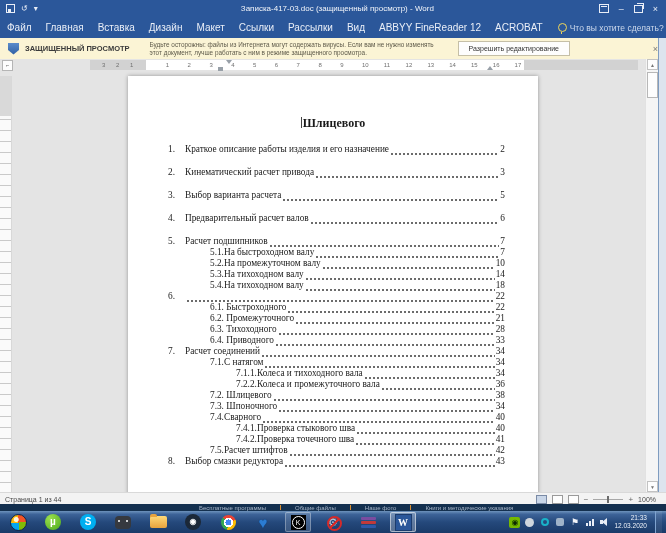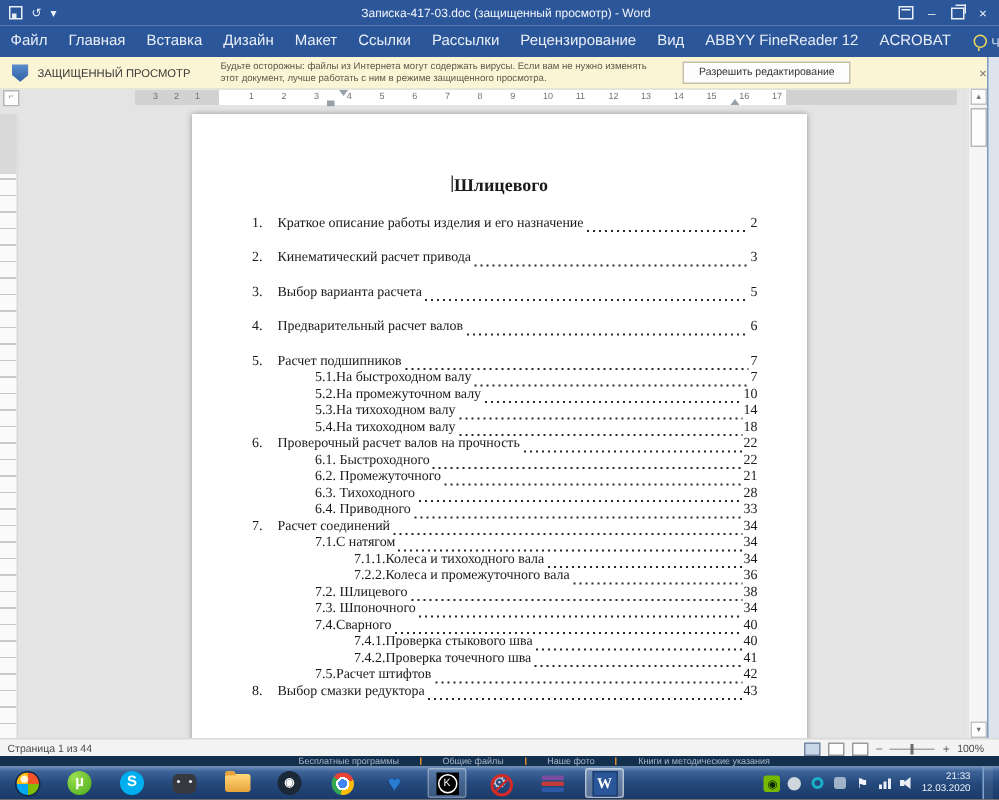--- a/index.html
+++ b/index.html
@@ -27,21 +27,21 @@
   .rtab{color:#e9eef7;font-size:10px;padding:0 7px;line-height:21px;white-space:nowrap;}
   .tellme{display:flex;align-items:center;gap:3px;color:#cdd9ec;font-size:8.5px;margin-left:8px;white-space:nowrap;}
   .bulb{width:7px;height:7px;border:1px solid #f0d75a;border-radius:50%;position:relative;display:inline-block;}
   .bulb:after{content:"";position:absolute;left:2px;bottom:-3px;width:1px;height:2px;background:#f0d75a;}
 
   
   .pvbar{position:absolute;left:0;top:38px;width:666px;height:21px;background:#fbf4d5;
          border-bottom:1px solid #e0d7b2;display:flex;align-items:center;}
   .shield{width:11px;height:12px;margin:0 6px 0 8px;background:linear-gradient(180deg,#5b8ccb,#2e5fa3);
           clip-path:polygon(0 0,100% 0,100% 62%,50% 100%,0 62%);position:relative;flex:0 0 auto;}
-  .pvlabel{font-size:7.5px;font-weight:normal;color:#3a3a3a;white-space:nowrap;margin-right:20px;}
+  .pvlabel{font-size:7.5px;font-weight:bold;color:#3a3a3a;white-space:nowrap;margin-right:20px;}
   .pvmsg{font-size:6.4px;color:#5e5a4a;line-height:8px;width:296px;flex:0 0 auto;}
   .pvbtn{margin-left:12px;background:#fdfdfd;border:1px solid #c5bfa7;color:#333;
          font-size:7px;padding:3px 10px;white-space:nowrap;}
   .pvclose{margin-left:auto;margin-right:8px;color:#7a7a7a;font-size:9px;}
 
   
   .rulerrow{position:absolute;left:0;top:59px;width:666px;height:12px;background:#e4e4e4;}
   .tabsel{position:absolute;left:2px;top:1px;width:9px;height:9px;background:#fdfdfd;border:1px solid #b5b5b5;
           font-size:6px;color:#777;line-height:9px;text-align:center;}
   .hruler{position:absolute;left:90px;top:1px;width:548px;height:10px;background:#d2d2d2;}
@@ -174,21 +174,20 @@
 
   <div class="ribbon">
     <div class="rtabs" id="rtabs">
         <span class="rtab">Файл</span>
         <span class="rtab">Главная</span>
         <span class="rtab">Вставка</span>
         <span class="rtab">Дизайн</span>
         <span class="rtab">Макет</span>
         <span class="rtab">Ссылки</span>
         <span class="rtab">Рассылки</span>
-        <span class="rtab">Рецензирование</span>
         <span class="rtab">Вид</span>
         <span class="rtab">ABBYY FineReader 12</span>
         <span class="rtab">ACROBAT</span>
       </div>
     <div class="tellme">
       <span class="bulb"></span>
       <span>Что вы хотите сделать?</span>
     </div>
 
   </div>
@@ -283,21 +282,20 @@
             <span class="dots"></span>
             <span class="tp">14</span>
           </div>
           <div class="toc-row lvl1">
             <span class="tt">5.4.На тихоходном валу</span>
             <span class="dots"></span>
             <span class="tp">18</span>
           </div>
           <div class="toc-row lvl0">
             <span class="tn">6.</span>
-            <span class="tt">Проверочный расчет валов на прочность</span>
             <span class="dots"></span>
             <span class="tp">22</span>
           </div>
           <div class="toc-row lvl1">
             <span class="tt">6.1. Быстроходного</span>
             <span class="dots"></span>
             <span class="tp">22</span>
           </div>
           <div class="toc-row lvl1">
             <span class="tt">6.2. Промежуточного</span>

